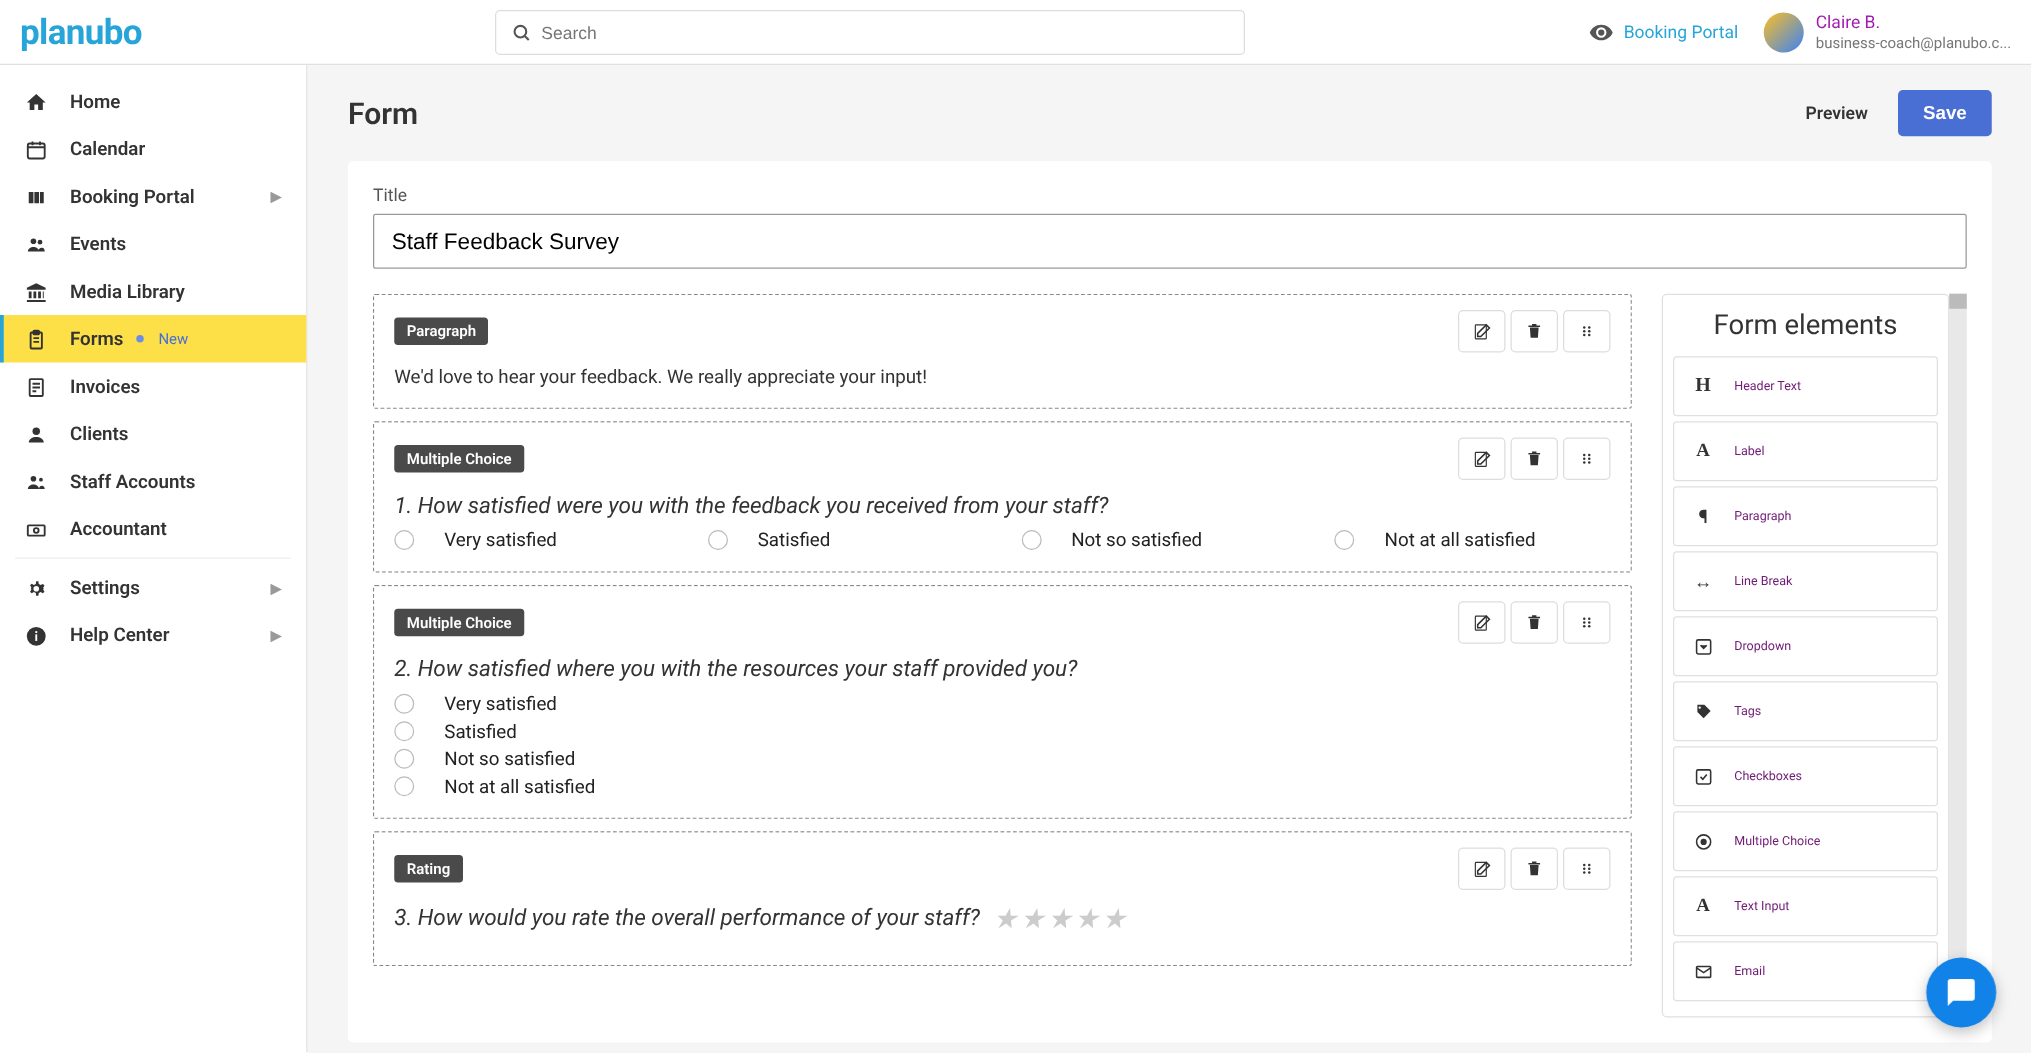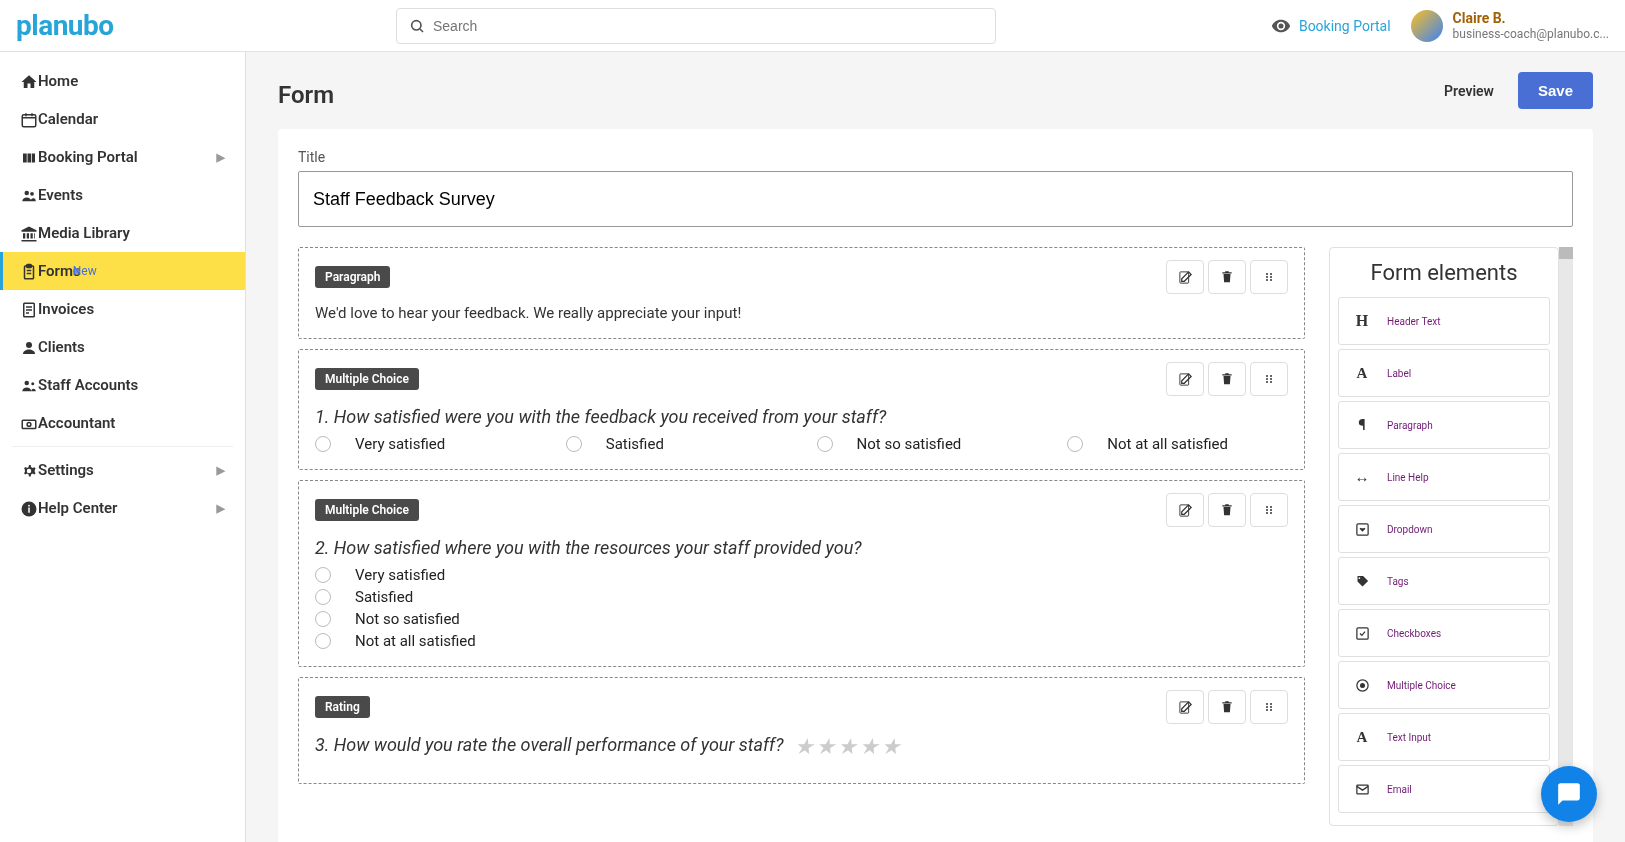--- a/index.html
+++ b/index.html
@@ -11,48 +11,48 @@
     .search-wrap { flex: 0 0 600px; margin-left: 250px; }
     .search-box { display: flex; align-items: center; width: 100%; height: 36px; border: 1px solid #ddd; border-radius: 4px; padding: 0 12px; background: #fff; }
     .search-box input { border: none; outline: none; flex: 1; font-size: 14px; margin-left: 8px; }
     .search-icon { color: #555; }
     .header-right { margin-left: auto; display: flex; align-items: center; gap: 20px; }
     .booking-link { display: flex; align-items: center; gap: 8px; color: #27a5d9; cursor: pointer; }
     .booking-link .eye { color: #555; }
     .user-block { display: flex; align-items: center; gap: 10px; }
     .avatar { width: 32px; height: 32px; border-radius: 50%; background: linear-gradient(135deg,#fbbf24,#3b82f6); }
     .user-info { display: flex; flex-direction: column; line-height: 1.2; }
-    .user-name { font-weight: 700; font-size: 14px; color: #a16207; }
+    .user-name { font-weight: 400; font-size: 14px; color: #a21caf; }
     .user-email { font-size: 12px; color: #777; }
     
     
     .layout { display: flex; height: calc(100vh - 52px); }
     
     
     .sidebar { width: 246px; border-right: 1px solid #e0e0e0; padding-top: 10px; background: #fff; }
-    .nav-item { display: flex; align-items: center; height: 38px; padding: 0 20px; cursor: pointer; color: #333; font-weight: 600; font-size: 15px; }
+    .nav-item { display: flex; align-items: center; height: 38px; padding: 0 20px; cursor: pointer; color: #333; font-weight: 600; font-size: 15px; gap: 18px; }
     .nav-item.active { background: #fde047; border-left: 3px solid #27a5d9; padding-left: 17px; }
     .nav-item .badge-new { font-size: 12px; color: #4a6fd4; font-weight: 400; margin-left: -6px; }
     .nav-item .badge-dot { width: 6px; height: 6px; background: #6a8ee8; border-radius: 50%; margin-left: -8px; }
     .nav-item .chevron { margin-left: auto; color: #999; font-size: 11px; }
     .nav-icon { width: 18px; text-align: center; color: #333; }
     .nav-divider { height: 1px; background: #eee; margin: 4px 12px; }
     
     
     .main { flex: 1; background: #f5f5f5; overflow-y: auto; padding: 20px 32px; }
-    .page-head { display: flex; align-items: flex-end; margin-bottom: 20px; }
+    .page-head { display: flex; align-items: center; margin-bottom: 20px; }
     .page-title { font-size: 24px; font-weight: 600; color: #333; }
     .page-actions { margin-left: auto; display: flex; gap: 12px; align-items: center; }
     .btn-preview { font-weight: 600; color: #333; cursor: pointer; padding: 8px 12px; }
     .btn-save { background: #4a6fd4; color: #fff; border: none; padding: 10px 20px; font-size: 15px; font-weight: 600; border-radius: 4px; cursor: pointer; }
     
     
     .form-card { background: #fff; border-radius: 4px; padding: 20px; }
     .field-label { font-size: 14px; color: #555; margin-bottom: 6px; display: block; }
-    .title-input { width: 100%; height: 56px; font-size: 18px; padding: 0 14px; border: 1px solid #999; border-radius: 2px; outline: none; }
+    .title-input { width: 100%; height: 44px; font-size: 18px; padding: 0 14px; border: 1px solid #999; border-radius: 2px; outline: none; }
     
     .form-body { display: flex; gap: 24px; margin-top: 20px; align-items: flex-start; }
     .questions { flex: 1; }
     
     
     .q-block { border: 1px dashed #888; border-radius: 2px; padding: 12px 16px 16px; margin-bottom: 10px; background: #fff; position: relative; }
     .q-head { display: flex; align-items: center; margin-bottom: 10px; }
     .q-tag { background: #4a4a4a; color: #fff; font-size: 12px; font-weight: 600; padding: 4px 10px; border-radius: 3px; }
     .q-actions { margin-left: auto; display: flex; gap: 4px; }
     .q-btn { width: 38px; height: 34px; border: 1px solid #ddd; border-radius: 4px; background: #fff; cursor: pointer; display: inline-flex; align-items: center; justify-content: center; font-size: 14px; color: #333; }
@@ -422,21 +422,21 @@
                   <div class="el-item">
     <span class="el-icon"><span style="font-weight:bold;font-family:serif;font-size:15px">A</span></span>
     <span class="el-label">Label</span>
   </div>
                   <div class="el-item">
     <span class="el-icon"><span style="font-weight:bold;font-size:15px">¶</span></span>
     <span class="el-label">Paragraph</span>
   </div>
                   <div class="el-item">
     <span class="el-icon"><span style="font-size:15px">↔</span></span>
-    <span class="el-label">Line Help</span>
+    <span class="el-label">Line Break</span>
   </div>
                   <div class="el-item">
     <span class="el-icon"><svg width="15" height="15" viewBox="0 0 24 24" fill="none" stroke="currentColor" stroke-width="2">
                         <rect x="3" y="3" width="18" height="18" rx="2"></rect>
                         <path d="M8 10l4 4 4-4" fill="currentColor"></path>
                       </svg></span>
     <span class="el-label">Dropdown</span>
   </div>
                   <div class="el-item">
     <span class="el-icon"><svg width="15" height="15" viewBox="0 0 24 24" fill="currentColor">

